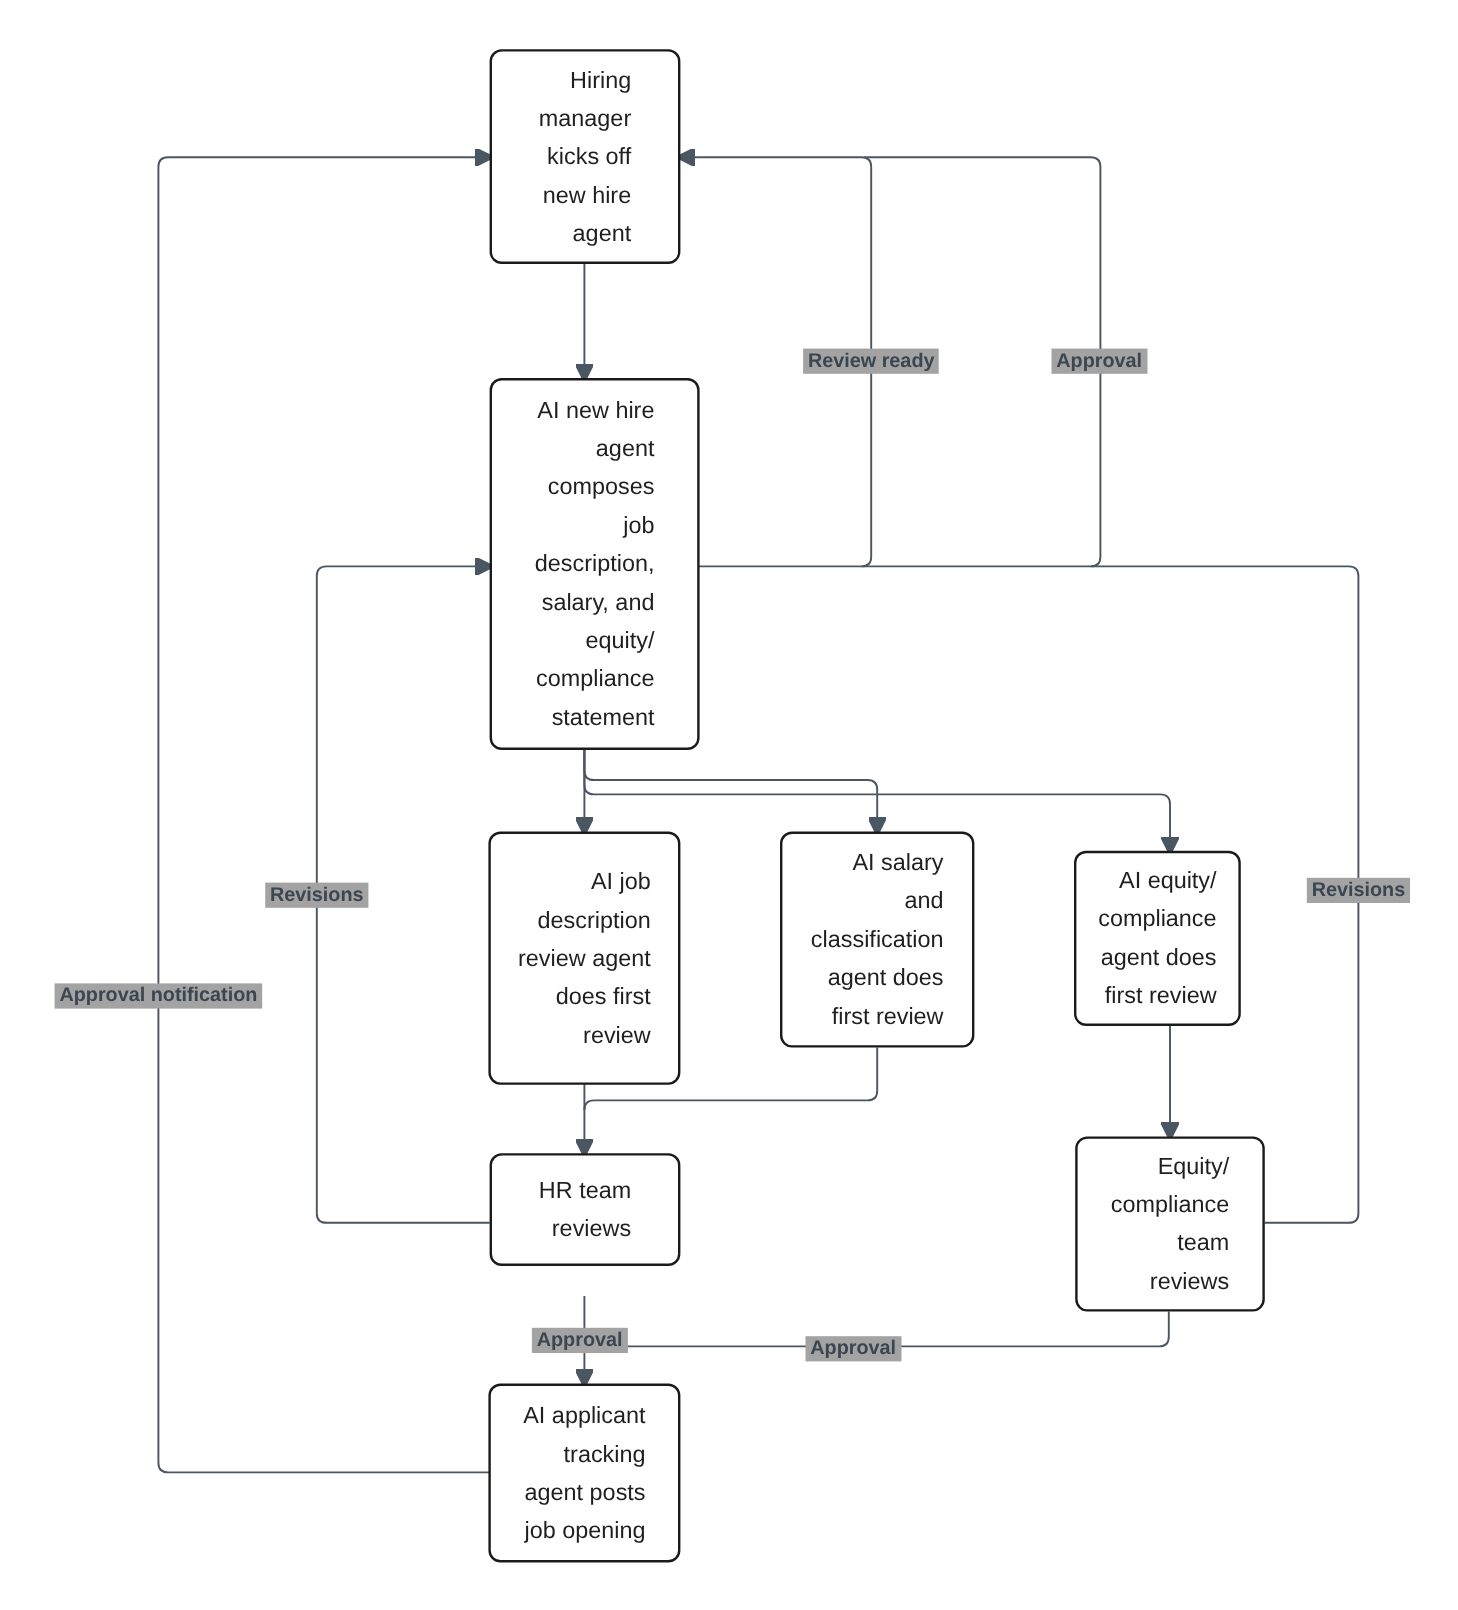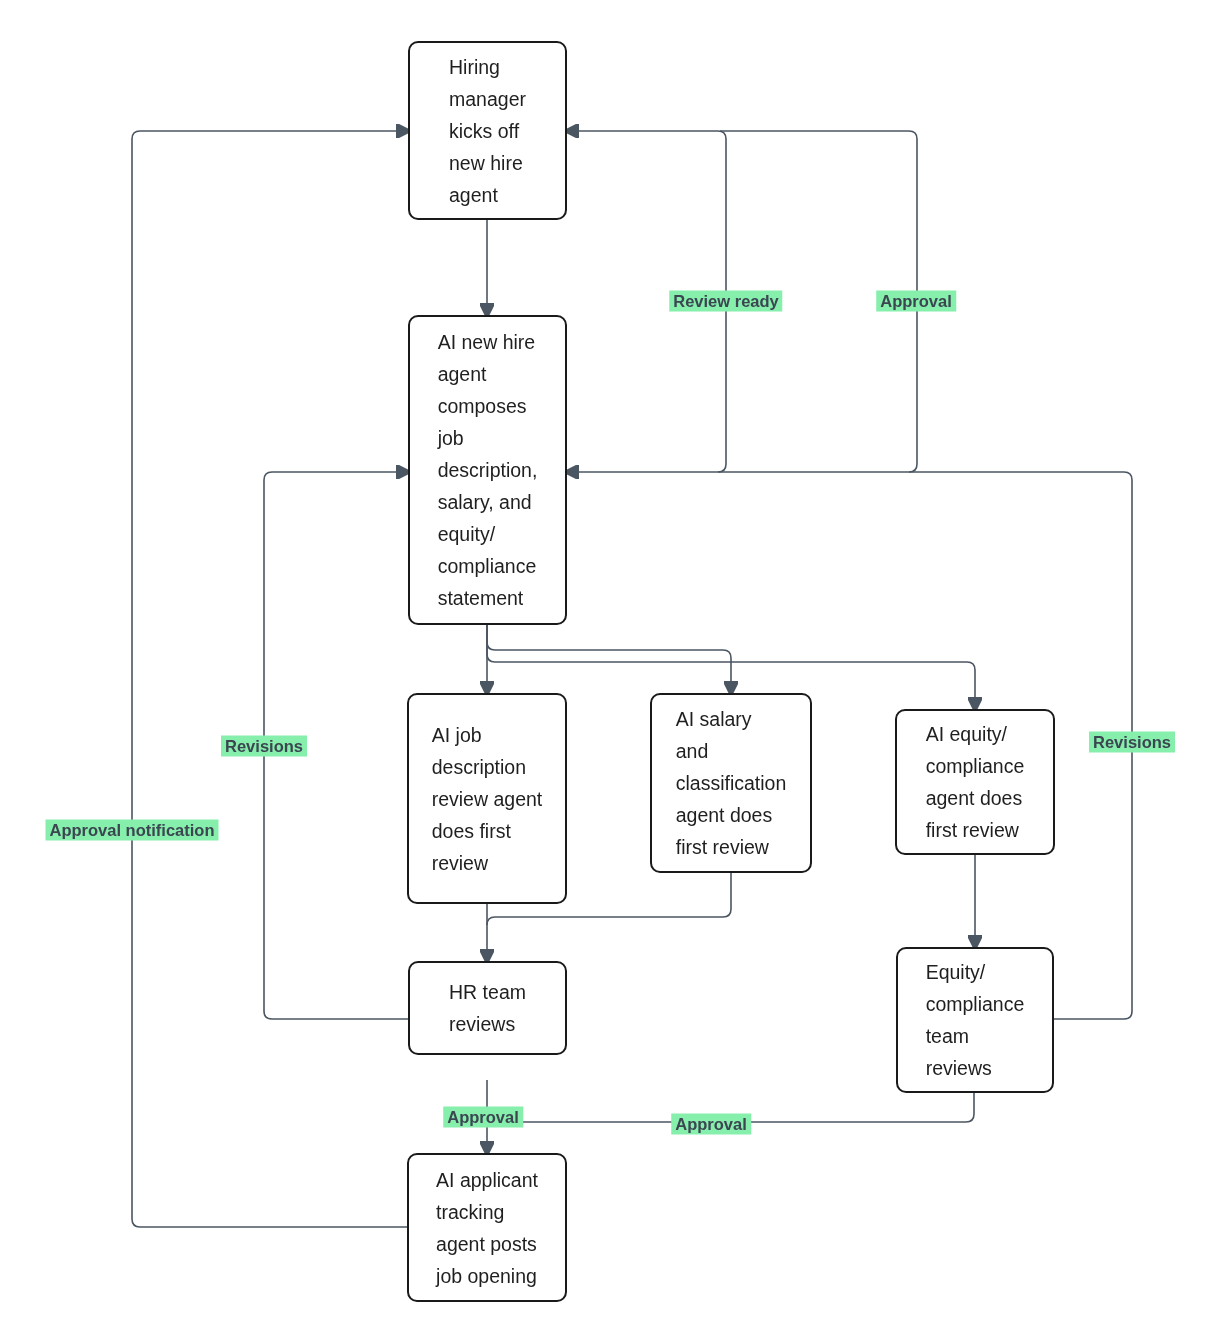--- a/index.html
+++ b/index.html
@@ -13,36 +13,36 @@
   }
   .canvas { position: absolute; inset: 0; }
   svg.wires { position: absolute; left: 0; top: 0; width: 1215px; height: 1342px; }
   svg.wires path { fill: none; stroke: var(--line-color); stroke-width: 1.6; }
   svg.wires .arrowhead { fill: var(--line-color); }
 
   .node {
     position: absolute; box-sizing: border-box;
     background: #ffffff; border: 2px solid var(--node-border); border-radius: 10px;
     display: flex; align-items: center; justify-content: center;
-    text-align: left; color: var(--node-text);
+    text-align: right; color: var(--node-text);
     font-size: 19.5px; line-height: 32px;
     white-space: pre-line;
   }
   #node-hiring-manager      { left: 408px; top: 41px;   width: 159px; height: 179px; }
-  #node-ai-new-hire-agent   { left: 408px; top: 315px;  width: 159px; height: 310px; }
+  #node-ai-new-hire-agent   { left: 408px; top: 315px;  width: 175px; height: 310px; }
   #node-ai-job-desc-review  { left: 407px; top: 693px;  width: 160px; height: 211px; }
   #node-ai-salary-class     { left: 650px; top: 693px;  width: 162px; height: 180px; }
-  #node-ai-equity-agent     { left: 895px; top: 709px;  width: 160px; height: 146px; }
+  #node-ai-equity-agent     { left: 895px; top: 709px;  width: 139px; height: 146px; }
   #node-hr-team-reviews     { left: 408px; top: 961px;  width: 159px; height: 94px; }
   #node-equity-team-reviews { left: 896px; top: 947px;  width: 158px; height: 146px; }
   #node-ai-applicant-track  { left: 407px; top: 1153px; width: 160px; height: 149px; }
 
   .edge-label {
     position: absolute; transform: translate(-50%, -50%);
-    background: #86efac; padding: 1px 4px;
+    background: #a3a3a3; padding: 1px 4px;
     font-weight: 700; font-size: 16.5px; color: var(--label-color);
     white-space: nowrap;
   }
   #label-review-ready    { left: 726px;  top: 301px; }
   #label-approval-top    { left: 916px;  top: 301px; }
   #label-revisions-left  { left: 264px;  top: 746px; }
   #label-revisions-right { left: 1132px; top: 742px; }
   #label-approval-notif  { left: 132px;  top: 786px; margin-top: 44px; }
   #label-approval-hr     { left: 483px;  top: 1117px; }
   #label-approval-equity { left: 711px;  top: 1124px; }

